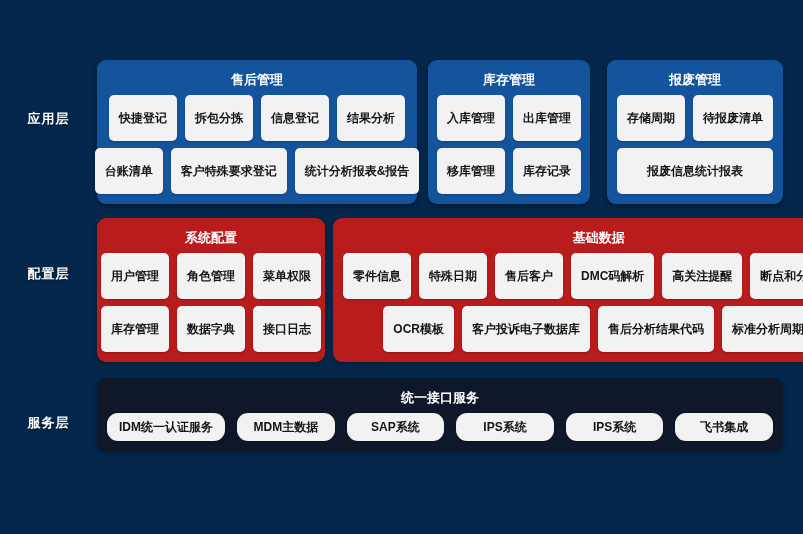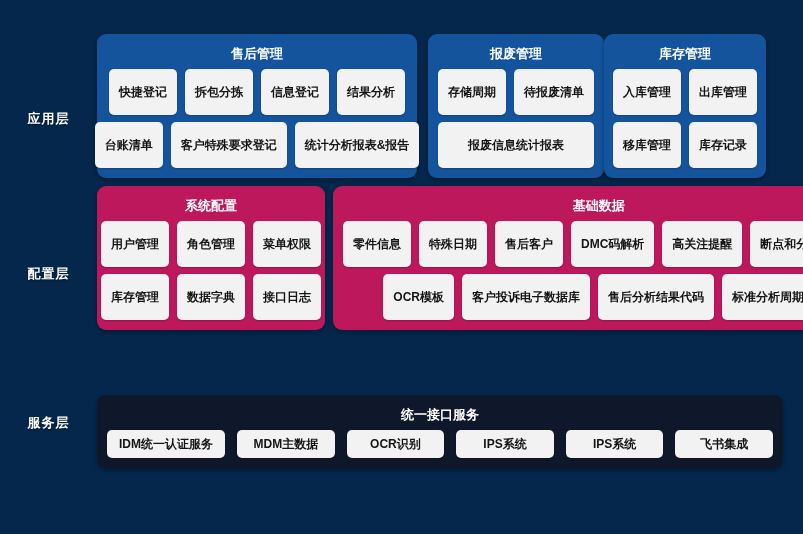--- a/index.html
+++ b/index.html
@@ -39,37 +39,37 @@
     font-weight: bold;
     letter-spacing: 1px;
     text-shadow: 0 1px 2px rgba(0,0,0,.45);
     user-select: none;
   }
 
   .cards {
     flex: 1 1 auto;
     height: 100%;
     display: flex;
-    align-items: flex-end;
+    align-items: flex-start;
     padding-right: 20px;
     box-sizing: border-box;
   }
 
   
   .card {
     border-radius: 9px;
     box-sizing: border-box;
     display: flex;
     flex-direction: column;
     align-items: center;
     padding: 8px 10px 10px 10px;
     box-shadow: 0 2px 5px rgba(0,0,0,.30);
   }
   .card.blue  { background: #14549d; }
-  .card.cyan  { background: #be185d; }
+  .card.cyan  { background: #b91c1c; }
   .card.green { background: #0f172a; }
 
   .card-title {
     color: #ffffff;
     font-size: 13px;
     font-weight: bold;
     line-height: 1;
     margin: 5px 0 9px 0;
     text-align: center;
     white-space: nowrap;
@@ -106,21 +106,21 @@
   #card-inventory  { width: 162px; margin-right: 17px; }
   #card-scrap      { width: 176px; }
 
   
   #card-sysconfig  { width: 228px; margin-right: 8px; }
   #card-basedata   { flex: 1 1 auto; }
 
   
   #card-interface  { flex: 1 1 auto; }
   #card-interface .pill-row { gap: 12px; }
-  #card-interface .pill { padding: 8px 12px; flex: 1 1 0; }
+  #card-interface .pill { padding: 8px 12px; flex: 1 1 0; border-radius: 11px; }
 </style>
 </head>
 <body>
 
 <div id="canvas">
 
   <div class="layer-row" id="row-app">
     <div class="layer-label">应用层</div>
     <div class="cards">
 
@@ -134,43 +134,43 @@
             <div class="pill">结果分析</div>
           </div>
           <div class="pill-row">
             <div class="pill">台账清单</div>
             <div class="pill">客户特殊要求登记</div>
             <div class="pill">统计分析报表&amp;报告</div>
           </div>
         </div>
       </div>
 
+      <div class="card blue" id="card-inventory">
+        <div class="card-title">库存管理</div>
+        <div class="rows">
+          <div class="pill-row">
+            <div class="pill grow">入库管理</div>
+            <div class="pill grow">出库管理</div>
+          </div>
+          <div class="pill-row">
+            <div class="pill grow">移库管理</div>
+            <div class="pill grow">库存记录</div>
+          </div>
+        </div>
+      </div>
+
       <div class="card blue" id="card-scrap">
         <div class="card-title">报废管理</div>
         <div class="rows">
           <div class="pill-row">
             <div class="pill">存储周期</div>
             <div class="pill">待报废清单</div>
           </div>
           <div class="pill-row">
             <div class="pill grow">报废信息统计报表</div>
-          </div>
-        </div>
-      </div>
-
-      <div class="card blue" id="card-inventory">
-        <div class="card-title">库存管理</div>
-        <div class="rows">
-          <div class="pill-row">
-            <div class="pill grow">入库管理</div>
-            <div class="pill grow">出库管理</div>
-          </div>
-          <div class="pill-row">
-            <div class="pill grow">移库管理</div>
-            <div class="pill grow">库存记录</div>
           </div>
         </div>
       </div>
 
     </div>
   </div>
 
   <div class="layer-row" id="row-config">
     <div class="layer-label">配置层</div>
     <div class="cards">
@@ -217,21 +217,21 @@
   <div class="layer-row" id="row-service">
     <div class="layer-label">服务层</div>
     <div class="cards">
 
       <div class="card green" id="card-interface">
         <div class="card-title">统一接口服务</div>
         <div class="rows">
           <div class="pill-row">
             <div class="pill">IDM统一认证服务</div>
             <div class="pill">MDM主数据</div>
-            <div class="pill">OCR识别</div>
+            <div class="pill">SAP系统</div>
             <div class="pill">IPS系统</div>
             <div class="pill">IPS系统</div>
             <div class="pill">飞书集成</div>
           </div>
         </div>
       </div>
 
     </div>
   </div>
 

